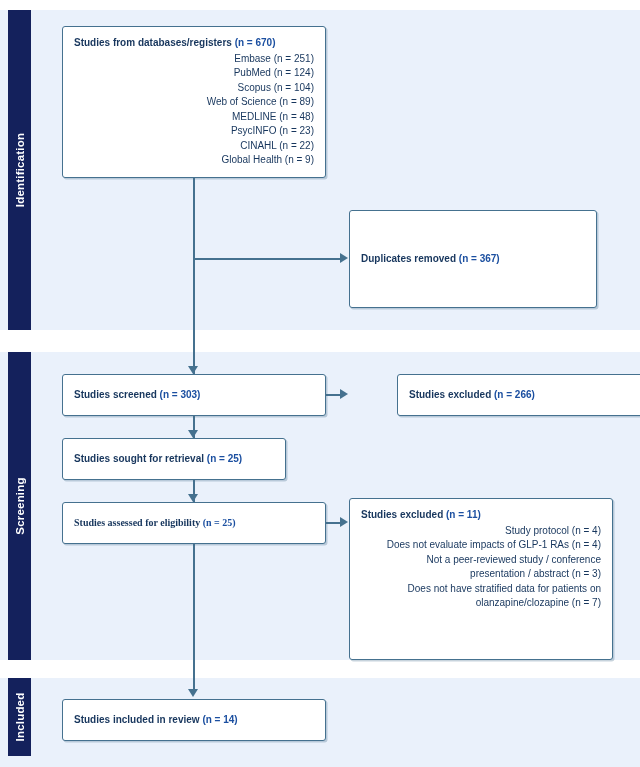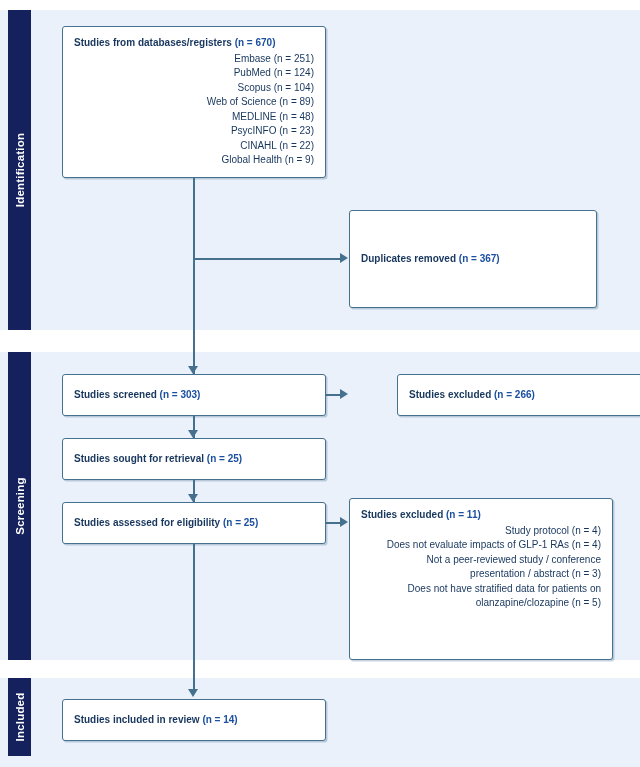--- a/index.html
+++ b/index.html
@@ -79,22 +79,22 @@
   .box.centered {
     display: flex;
     align-items: center;
   }
 
   
   #box-records      { left: 62px;  top: 26px;  width: 264px; height: 152px; }
   #box-duplicates   { left: 349px; top: 210px; width: 248px; height: 98px; }
   #box-screened     { left: 62px;  top: 374px; width: 264px; height: 42px; }
   #box-excluded-1   { left: 349px; top: 374px; width: 264px; height: 42px; margin-left: 48px; }
-  #box-retrieval    { left: 62px;  top: 438px; width: 264px; height: 42px; align-items: center; }
-  #box-eligibility  { left: 62px;  top: 502px; width: 264px; height: 42px; }
+  #box-retrieval    { left: 62px;  top: 438px; width: 224px; height: 42px; align-items: center; }
+  #box-eligibility  { left: 62px;  top: 502px; width: 264px; height: 42px; font-family: Liberation Serif, serif; }
   #box-excluded-2   { left: 349px; top: 498px; width: 264px; height: 162px; }
   #box-included     { left: 62px;  top: 699px; width: 264px; height: 42px; text-align: right; }
 
   
   .ln {
     position: absolute;
     background: #45718f;
   }
   .ln.v { width: 1.6px; }
   .ln.h { height: 1.6px; }
@@ -198,21 +198,21 @@
   </div>
 
   <div class="box" id="box-excluded-2">
     <div class="hdr"><span>Studies excluded </span><span class="n">(n = 11)</span></div>
     <ul>
       <li>Study protocol (n = 4)</li>
       <li>Does not evaluate impacts of GLP-1 RAs (n = 4)</li>
       <li>Not a peer-reviewed study / conference</li>
       <li class="wrapline">presentation / abstract (n = 3)</li>
       <li>Does not have stratified data for patients on</li>
-      <li class="wrapline">olanzapine/clozapine (n = 5)</li>
+      <li class="wrapline">olanzapine/clozapine (n = 7)</li>
     </ul>
   </div>
 
   <div class="box centered" id="box-included">
     <div class="hdr"><span>Studies included in review </span><span class="n">(n = 14)</span></div>
   </div>
 
 </div>
 
 </body></html>

